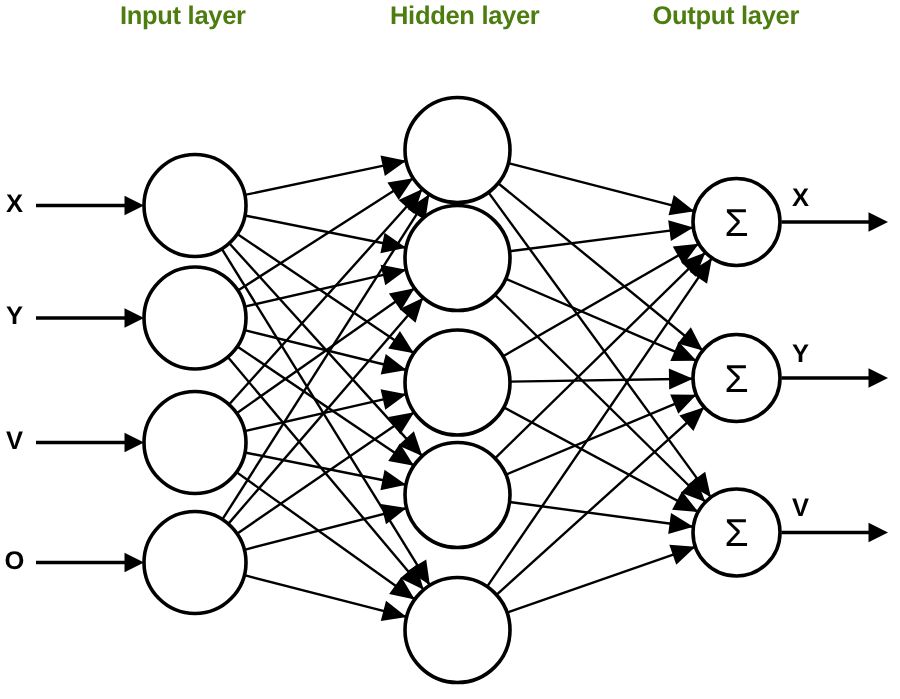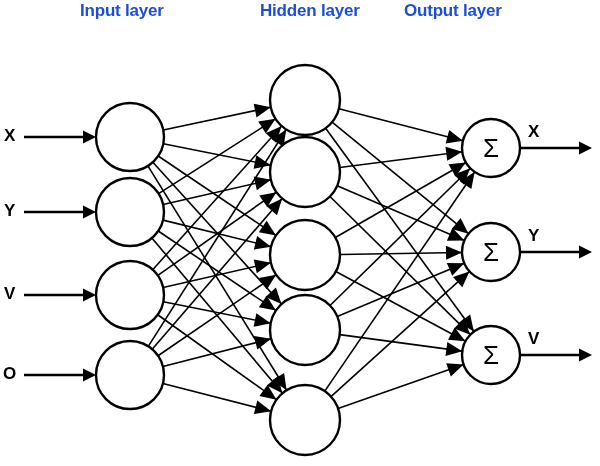--- a/index.html
+++ b/index.html
@@ -21,21 +21,21 @@
     top: 0;
     width: 600px;
     height: 466px;
     display: block;
   }
   .layer-title {
     position: absolute;
     font-family: "Liberation Sans", sans-serif;
     font-size: 17px;
     font-weight: bold;
-    color: #1d4ed8;
+    color: #4d7c0f;
     letter-spacing: -0.2px;
     white-space: nowrap;
   }
   .io-label {
     position: absolute;
     font-family: "Liberation Sans", sans-serif;
     font-size: 17px;
     font-weight: bold;
     color: #000000;
     white-space: nowrap;
@@ -159,21 +159,21 @@
         <text x="491" y="261" text-anchor="middle" class="node-sym">Σ</text>
         <circle cx="491" cy="355" r="29" fill="#ffffff" stroke="#000000" stroke-width="2.4"></circle>
         <text x="491" y="364" text-anchor="middle" class="node-sym">Σ</text>
       </g>
     </svg>
 
   <div class="layer-title" id="title-input" style="left: 80px; top: 1px;">Input layer</div>
 
   <div class="layer-title" id="title-hidden" style="left: 232px; top: 1px; margin-left: 28px;">Hidden layer</div>
 
-  <div class="layer-title" id="title-output" style="left: 404px; top: 1px;">Output layer</div>
+  <div class="layer-title" id="title-output" style="left: 435px; top: 1px;">Output layer</div>
 
   <div id="io-labels">
       <div class="io-label" style="left: 4px; top: 126px;">X</div>
       <div class="io-label" style="left: 4px; top: 201px;">Y</div>
       <div class="io-label" style="left: 4px; top: 284px;">V</div>
       <div class="io-label" style="left: 3px; top: 364px;">O</div>
       <div class="io-label" style="left: 528px; top: 122px;">X</div>
       <div class="io-label" style="left: 528px; top: 226px;">Y</div>
       <div class="io-label" style="left: 528px; top: 329px;">V</div>
     </div>

